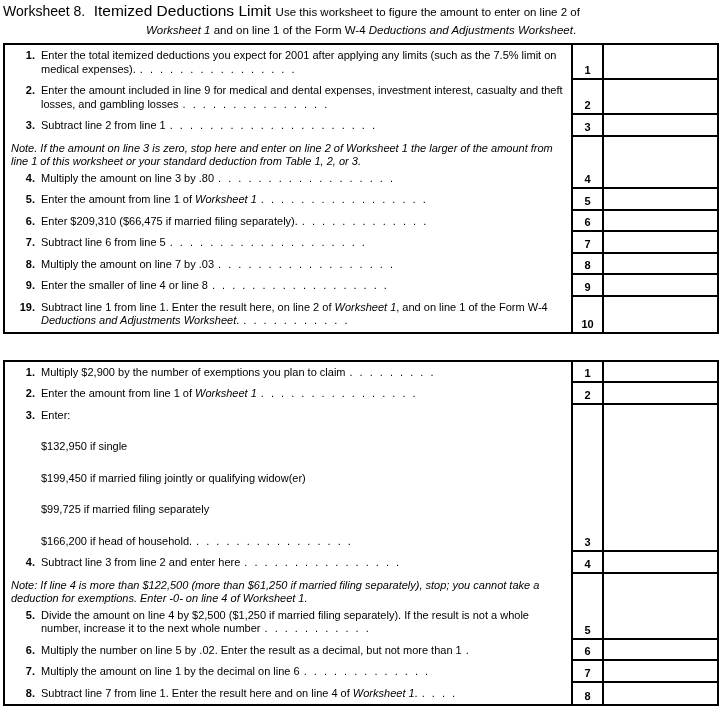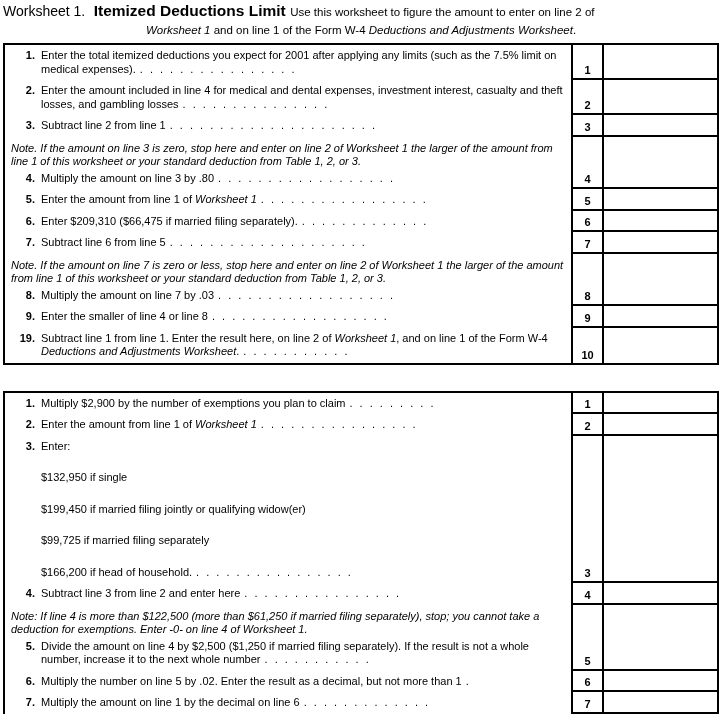--- a/index.html
+++ b/index.html
@@ -6,21 +6,21 @@
   html, body { margin: 0; padding: 0; background: #fff; color: #000; }
   body {
     font-family: "Liberation Sans", sans-serif;
     width: 721px;
     padding: 2px 2px 8px 3px;
   }
   
   .ws-header { margin: 0 0 7px 0; }
   .hdr-line1 { white-space: nowrap; }
   .hdr-prefix { font-size: 14px; }
-  .hdr-title  { font-size: 15.5px; font-weight: bold; padding-left: 4px; margin-top: 41px; }
+  .hdr-title  { font-size: 15.5px; font-weight: normal; padding-left: 4px; margin-top: 41px; }
   .hdr-desc   { font-size: 11.5px; }
   .hdr-line2  { text-align: center; font-size: 11.5px; margin-top: 4px; }
   .ws4 { margin-top: 26px; }
   
   .ws-table {
     border: 2px solid #000;
     display: grid;
     grid-template-columns: 1fr 31px 115px;
   }
   .ws-row { display: contents; }
@@ -60,51 +60,50 @@
   .s-i  { font-style: italic; }
   .s-bi { font-weight: normal; font-style: italic; }
   .leader { word-spacing: 4px; padding-left: 4px; white-space: nowrap; }
 </style>
 </head>
 <body>
 
 <div class="ws-section">
   <div class="ws-header">
     <div class="hdr-line1">
-      <span class="hdr-prefix">Worksheet 1.</span>
+      <span class="hdr-prefix">Worksheet 8.</span>
       <span class="hdr-title">Itemized Deductions Limit</span>
       <span class="hdr-desc">Use this worksheet to figure the amount to enter on line 2 of</span>
     </div>
     <div class="hdr-line2" id="ws3-desc2"><span class="s-i">Worksheet 1</span><span> and on line 1 of the Form W-4 </span><span class="s-i">Deductions and Adjustments Worksheet</span><span>.</span></div>
   </div>
   <div class="ws-table" id="ws3-table">
       <div class="ws-row"><div class="cell-desc">
           <div class="item"><span class="num">1.</span><span>Enter the total itemized deductions you expect for 2001 after applying any limits (such as the 7.5% limit on medical expenses).</span><span class="leader">. . . . . . . . . . . . . . . .</span></div>
         </div><div class="cell-num">1</div><div class="cell-entry"></div></div>
       <div class="ws-row"><div class="cell-desc">
-          <div class="item"><span class="num">2.</span><span>Enter the amount included in line 4 for medical and dental expenses, investment interest, casualty and theft losses, and gambling losses</span><span class="leader">. . . . . . . . . . . . . . .</span></div>
+          <div class="item"><span class="num">2.</span><span>Enter the amount included in line 9 for medical and dental expenses, investment interest, casualty and theft losses, and gambling losses</span><span class="leader">. . . . . . . . . . . . . . .</span></div>
         </div><div class="cell-num">2</div><div class="cell-entry"></div></div>
       <div class="ws-row"><div class="cell-desc">
           <div class="item"><span class="num">3.</span><span>Subtract line 2 from line 1</span><span class="leader">. . . . . . . . . . . . . . . . . . . . .</span></div>
         </div><div class="cell-num">3</div><div class="cell-entry"></div></div>
       <div class="ws-row"><div class="cell-desc">
           <div class="note"><span class="s-bi">Note.</span><span class="s-i"> If the amount on line 3 is zero, stop here and enter on line 2 of Worksheet 1 the larger of the amount from line 1 of this worksheet or your standard deduction from Table 1, 2, or 3.</span></div>
           <div class="item"><span class="num">4.</span><span>Multiply the amount on line 3 by .80</span><span class="leader">. . . . . . . . . . . . . . . . . .</span></div>
         </div><div class="cell-num">4</div><div class="cell-entry"></div></div>
       <div class="ws-row"><div class="cell-desc">
           <div class="item"><span class="num">5.</span><span>Enter the amount from line 1 of </span><span class="s-i">Worksheet 1</span><span class="leader">. . . . . . . . . . . . . . . . .</span></div>
         </div><div class="cell-num">5</div><div class="cell-entry"></div></div>
       <div class="ws-row"><div class="cell-desc">
           <div class="item"><span class="num">6.</span><span>Enter $209,310 ($66,475 if married filing separately).</span><span class="leader">. . . . . . . . . . . . .</span></div>
         </div><div class="cell-num">6</div><div class="cell-entry"></div></div>
       <div class="ws-row"><div class="cell-desc">
           <div class="item"><span class="num">7.</span><span>Subtract line 6 from line 5</span><span class="leader">. . . . . . . . . . . . . . . . . . . .</span></div>
         </div><div class="cell-num">7</div><div class="cell-entry"></div></div>
       <div class="ws-row"><div class="cell-desc">
-          <div class="note"><span class="s-bi">Note.</span><span class="s-i"> If the amount on line 7 is zero or less, stop here and enter on line 2 of Worksheet 1 the larger of the amount from line 1 of this worksheet or your standard deduction from Table 1, 2, or 3.</span></div>
           <div class="item"><span class="num">8.</span><span>Multiply the amount on line 7 by .03</span><span class="leader">. . . . . . . . . . . . . . . . . .</span></div>
         </div><div class="cell-num">8</div><div class="cell-entry"></div></div>
       <div class="ws-row"><div class="cell-desc">
           <div class="item"><span class="num">9.</span><span>Enter the smaller of line 4 or line 8</span><span class="leader">. . . . . . . . . . . . . . . . . .</span></div>
         </div><div class="cell-num">9</div><div class="cell-entry"></div></div>
       <div class="ws-row last"><div class="cell-desc">
           <div class="item"><span class="num">19.</span><span>Subtract line 1 from line 1. Enter the result here, on line 2 of </span><span class="s-i">Worksheet 1</span><span>, and on line 1 of the Form W-4 </span><span class="s-i">Deductions and Adjustments Worksheet</span><span>.</span><span class="leader">. . . . . . . . . . .</span></div>
         </div><div class="cell-num">10</div><div class="cell-entry"></div></div>
     </div>
 </div>

